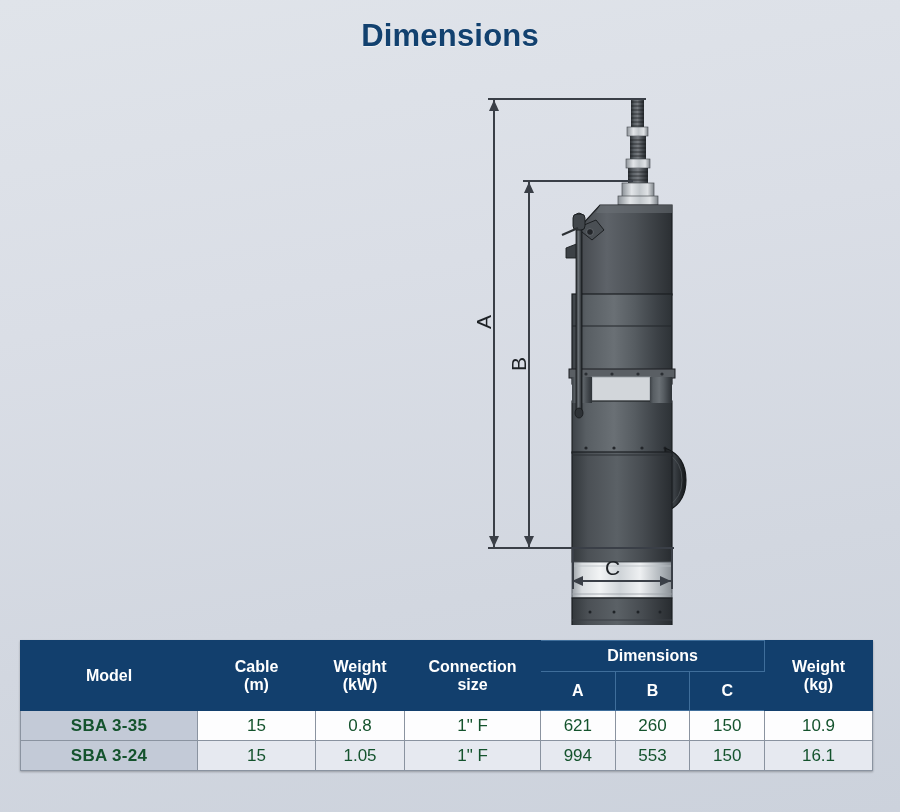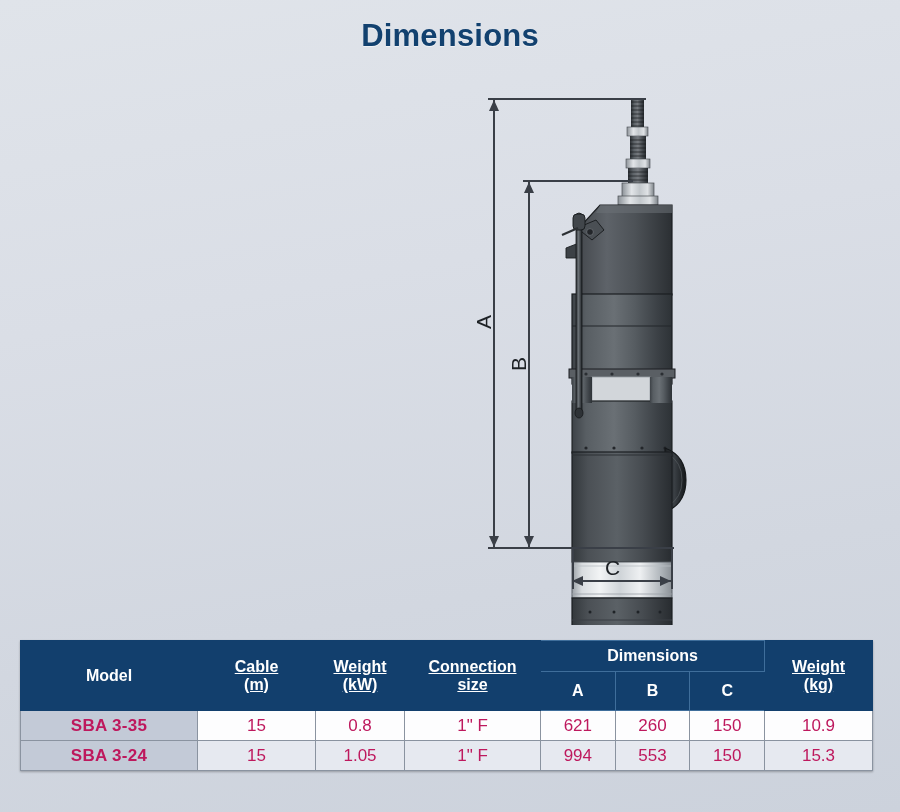--- a/index.html
+++ b/index.html
@@ -104,25 +104,25 @@
   table.spec thead th {
     background: #123f6d;
     color: #ffffff;
     font-weight: bold;
     font-size: 16px;
     line-height: 1.1;
     border-color: #3f6e9b;
     height: 38px;
   }
   table.spec thead th.outer { border-color: #123f6d; }
-  .hdr-two-line { display: block; text-decoration: underline; }
+  .hdr-two-line { display: block; }
 
   table.spec tbody td {
     font-size: 17px;
-    color: #be185d;
+    color: #14532d;
     height: 29px;
     border-color: #8a93a0;
   }
   td.model-cell {
     background: #c3cad7;
     font-weight: bold;
     text-align: left;
     padding-left: 22px;
     font-size: 17px;
     letter-spacing: 0.3px;
@@ -366,17 +366,17 @@
         <td class="data-cell">10.9</td>
       </tr>
       <tr class="row-even">
         <td class="model-cell">SBA 3-24</td>
         <td class="data-cell">15</td>
         <td class="data-cell">1.05</td>
         <td class="data-cell">1" F</td>
         <td class="data-cell">994</td>
         <td class="data-cell">553</td>
         <td class="data-cell">150</td>
-        <td class="data-cell">15.3</td>
+        <td class="data-cell">16.1</td>
       </tr>
     </tbody>
   </table>
 </div>
 
 </body></html>

